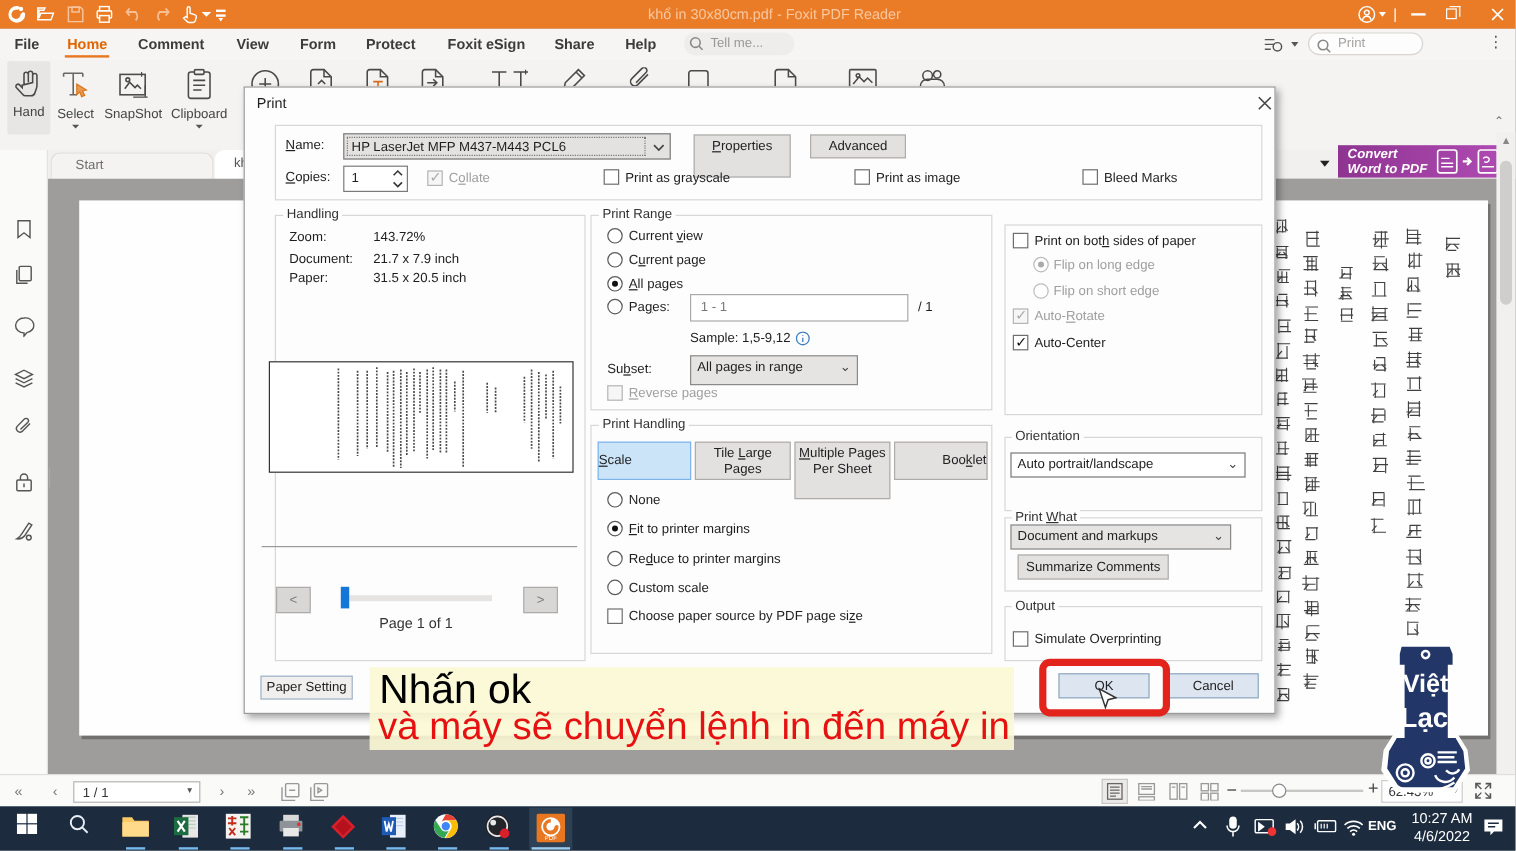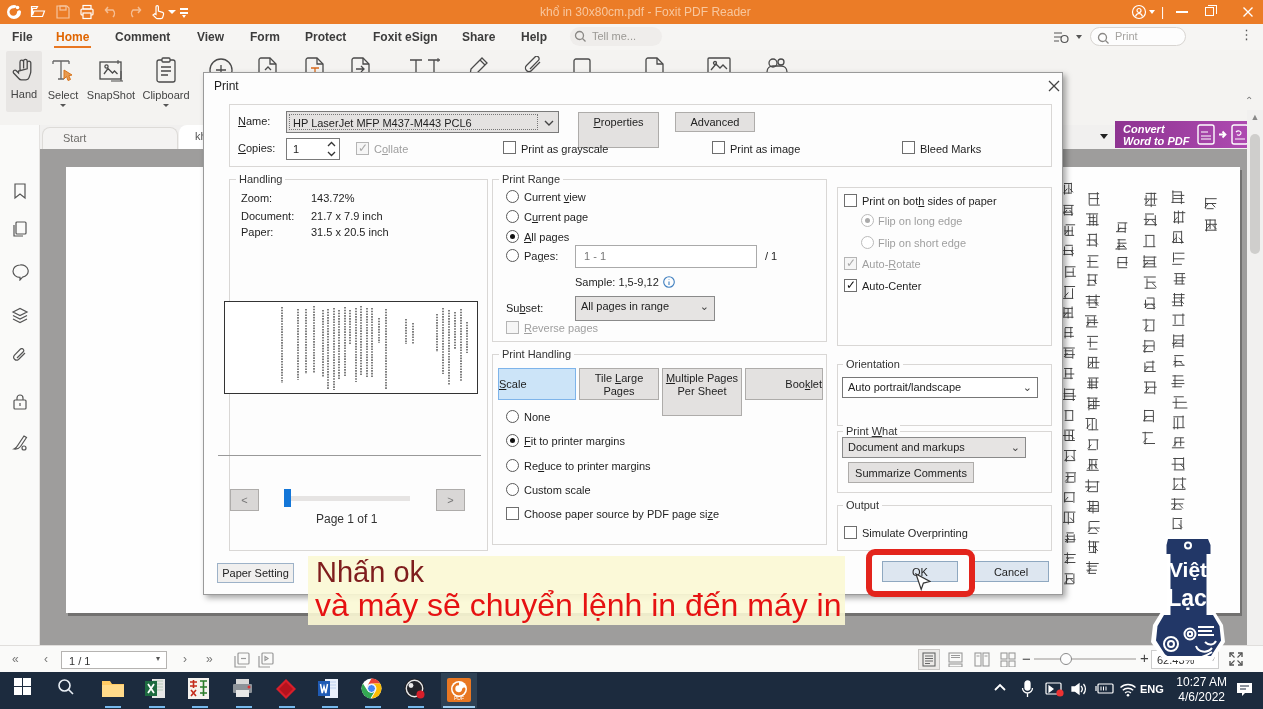--- a/index.html
+++ b/index.html
@@ -48,21 +48,21 @@
 .rad.sel:after{content:"";position:absolute;left:3px;top:3px;width:5px;height:5px;border-radius:50%;background:#111}
 .rad.dis{border-color:#bbb}
 .rad.dis.sel:after{background:#aaa}
 .lab{position:absolute;white-space:nowrap}
 .lab.dis{color:#9f9f9f}
 .ddl{position:absolute;background:#e6e4e3;border:1px solid #8a8a8a;line-height:19px;padding-left:5px;color:#222}
 .ddl .arr{position:absolute;right:5px;top:0;color:#444}
 u{text-decoration:underline}
 
 #yellow{position:absolute;left:308px;top:556px;width:537px;height:69px;background:rgba(251,248,212,0.9)}
-#yellow .l1{position:absolute;left:8px;top:0px;color:#7f1d1d;font-size:29px}
+#yellow .l1{position:absolute;left:8px;top:0px;color:#000000;font-size:34px}
 #yellow .l2{position:absolute;left:7px;top:31px;color:#e61212;font-size:32px;white-space:nowrap}
 #redbox{position:absolute;left:866px;top:549px;width:109px;height:48px;border:6px solid #e3241c;border-radius:9px}
 
 #statusbar{position:absolute;left:0;top:645px;width:1263px;height:27px;background:#fafaf9;border-top:1px solid #e0dedc;color:#666}
 
 #taskbar{position:absolute;left:0;top:672px;width:1263px;height:37px;background:#1c2b3e}
 .tk{position:absolute;top:6px}
 .underl{position:absolute;top:34px;height:2px;background:#76b9ed}
 #clock{position:absolute;right:36px;top:3px;color:#fff;font-size:12px;text-align:center;line-height:15px}
 </style></head>

